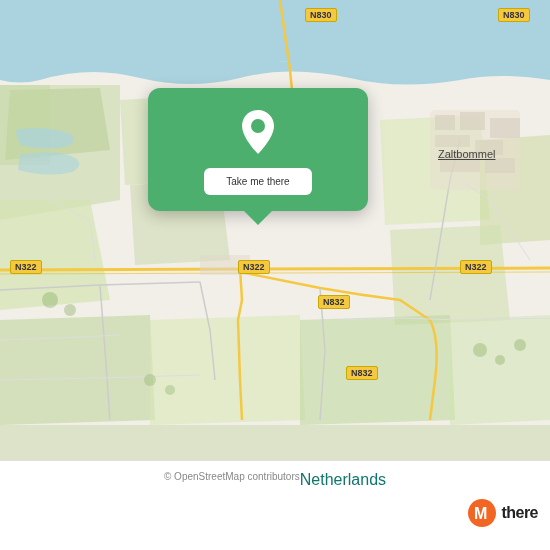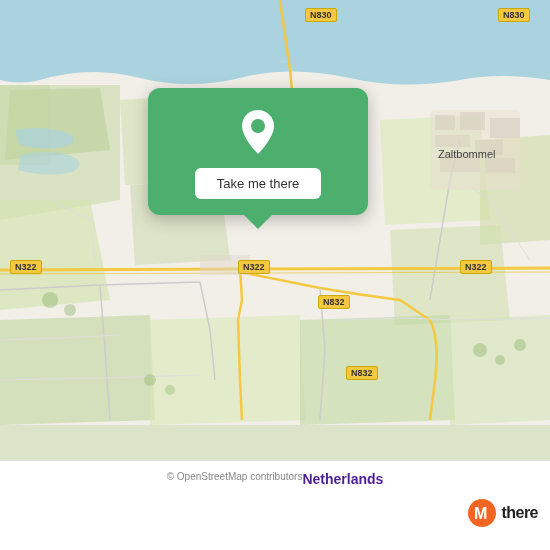--- a/index.html
+++ b/index.html
@@ -61,21 +61,21 @@
       height: 52px;
       margin-bottom: 10px;
     }
 
     #take-me-there-btn {
       background: white;
       color: #333;
       border: none;
       border-radius: 6px;
       padding: 8px 22px;
-      font-size: 13px;
+      font-size: 10px;
       font-weight: 500;
       cursor: pointer;
       white-space: nowrap;
     }
 
     
     #info-bar {
       position: absolute;
       bottom: 0;
       left: 0;
@@ -96,23 +96,22 @@
     }
 
     #place-name {
       font-size: 16px;
       font-weight: bold;
       color: #222;
       margin-bottom: 2px;
     }
 
     #place-country {
-      font-size: 14px;
-      color: #4c1d95;
-      font-weight: bold;
+      font-size: 16px;
+      color: #0f766e;
     }
 
     #moovit-logo {
       position: absolute;
       right: 12px;
       bottom: 22px;
       display: flex;
       align-items: center;
       gap: 4px;
     }
@@ -219,21 +218,21 @@
   </svg>
 
   <div class="road-label" style="top:8px; left:305px;">N830</div>
   <div class="road-label" style="top:8px; left:498px;">N830</div>
   <div class="road-label" style="top:260px; left:10px;">N322</div>
   <div class="road-label" style="top:260px; left:238px;">N322</div>
   <div class="road-label" style="top:260px; left:460px;">N322</div>
   <div class="road-label" style="top:295px; left:318px;">N832</div>
   <div class="road-label" style="top:366px; left:346px;">N832</div>
 
-  <div style="position:absolute; top:148px; left:438px; font-size:11px; color:#444; font-weight:500; z-index:5;">Zaltbommel</div>
+  <div style="position:absolute; top:148px; left:438px; font-size:11px; color:#444; font-weight:500; z-index:5;text-decoration:underline;">Zaltbommel</div>
 
   <div id="popup-card">
 
     <svg id="pin-icon" viewBox="0 0 52 52" xmlns="http://www.w3.org/2000/svg">
       <path d="M26 4C17.16 4 10 11.16 10 20c0 12 16 28 16 28s16-16 16-28C42 11.16 34.84 4 26 4z" fill="white"></path>
       <circle cx="26" cy="20" r="7" fill="#4caf6e"></circle>
     </svg>
     <button id="take-me-there-btn">Take me there</button>
   </div>
 </div>

